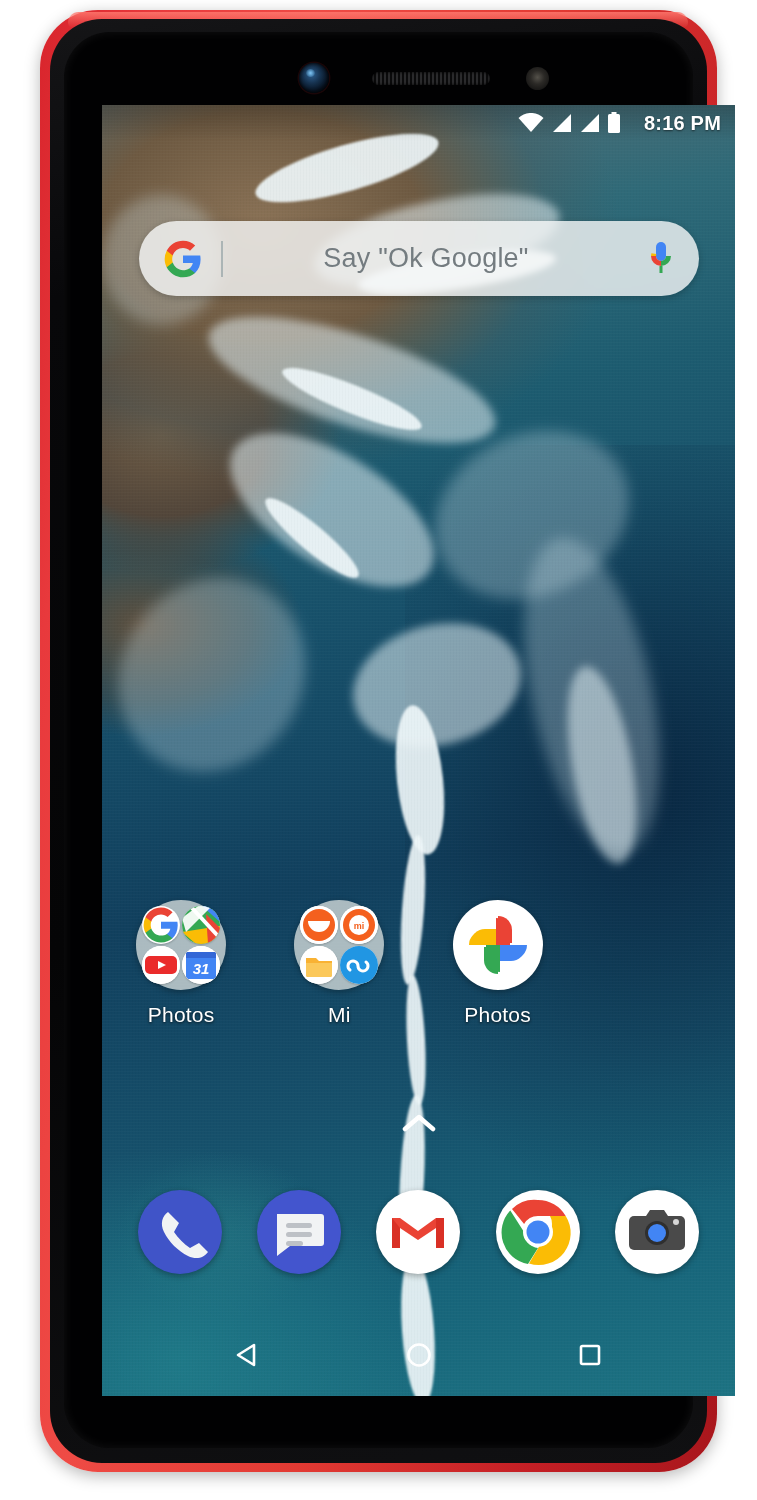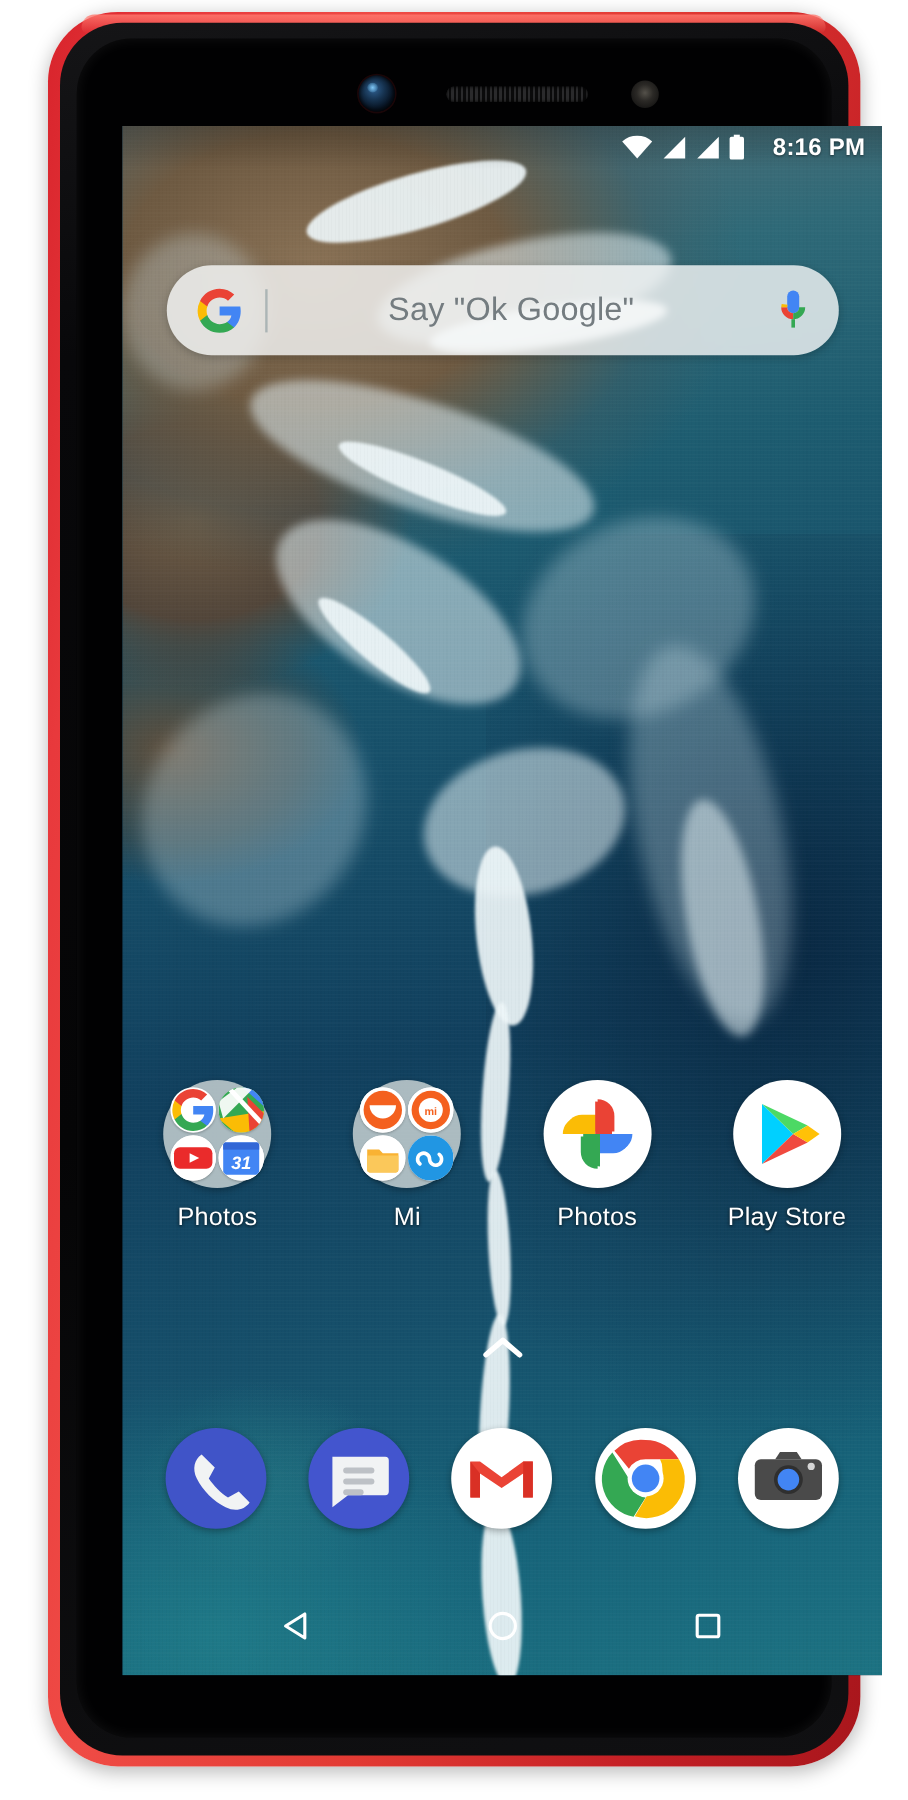--- a/index.html
+++ b/index.html
@@ -281,31 +281,20 @@
             <path d="M45 47 L72 47 a14 14 0 0 1 -14 14 L45 61 Z" fill="#4285F4"></path>
             <path d="M43 45 L16 45 a14 14 0 0 1 14 -14 L43 31 Z" fill="#FBBC05" transform="rotate(0 45 45)"></path>
             <path d="M47 45 L74 45 a14 14 0 0 1 -14 14 L47 59 Z" fill="#4285F4"></path>
             <path d="M43 45 L43 18 a14 14 0 0 1 14 14 L57 45 Z" fill="#EA4335"></path>
             <path d="M47 45 L47 72 a14 14 0 0 1 -14 -14 L33 45 Z" fill="#34A853"></path>
           </svg>
         </div>
         <div class="icon-label">Photos</div>
       </div>
 
-      <div class="grid-cell">
-        <div class="icon-circle" style="background:#fff;">
-          <svg width="90" height="90" viewBox="0 0 90 90">
-            <path d="M24 20 L24 70 L50 45 Z" fill="#00D0FF"></path>
-            <path d="M24 20 L62 38 L50 45 Z" fill="#4CD964"></path>
-            <path d="M24 70 L62 52 L50 45 Z" fill="#F04A3F"></path>
-            <path d="M62 38 L72 45 L62 52 L50 45 Z" fill="#FFC107"></path>
-          </svg>
-        </div>
-        <div class="icon-label">Play Store</div>
-      </div>
     </div>
 
     <div id="app-drawer-chevron">
       <svg width="34" height="20" viewBox="0 0 34 20">
         <path d="M3 16 L17 4 L31 16" stroke="#fff" stroke-width="4.5" fill="none" stroke-linecap="round" stroke-linejoin="round"></path>
       </svg>
     </div>
 
     <div id="dock">
 

